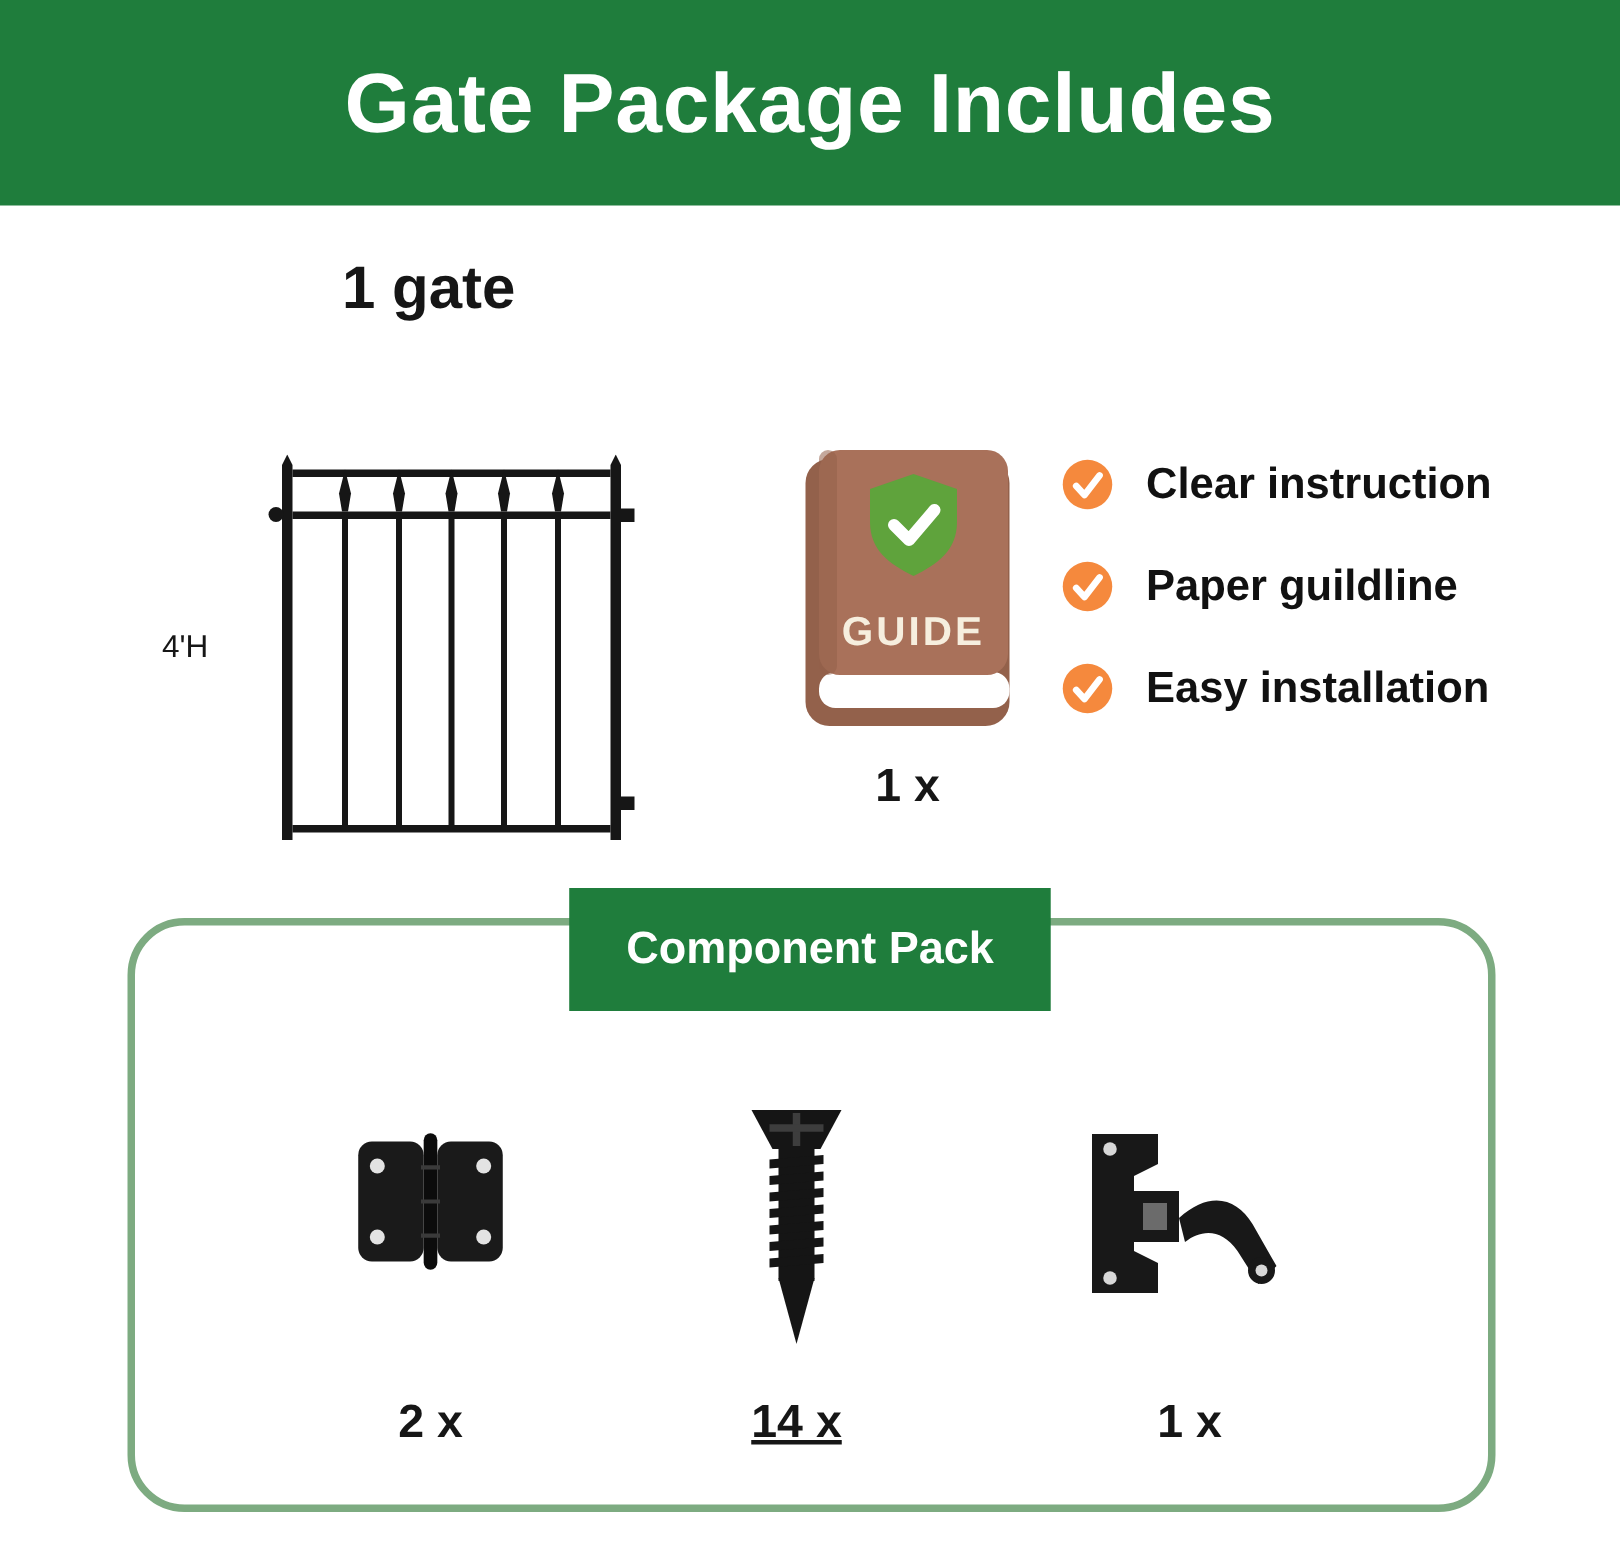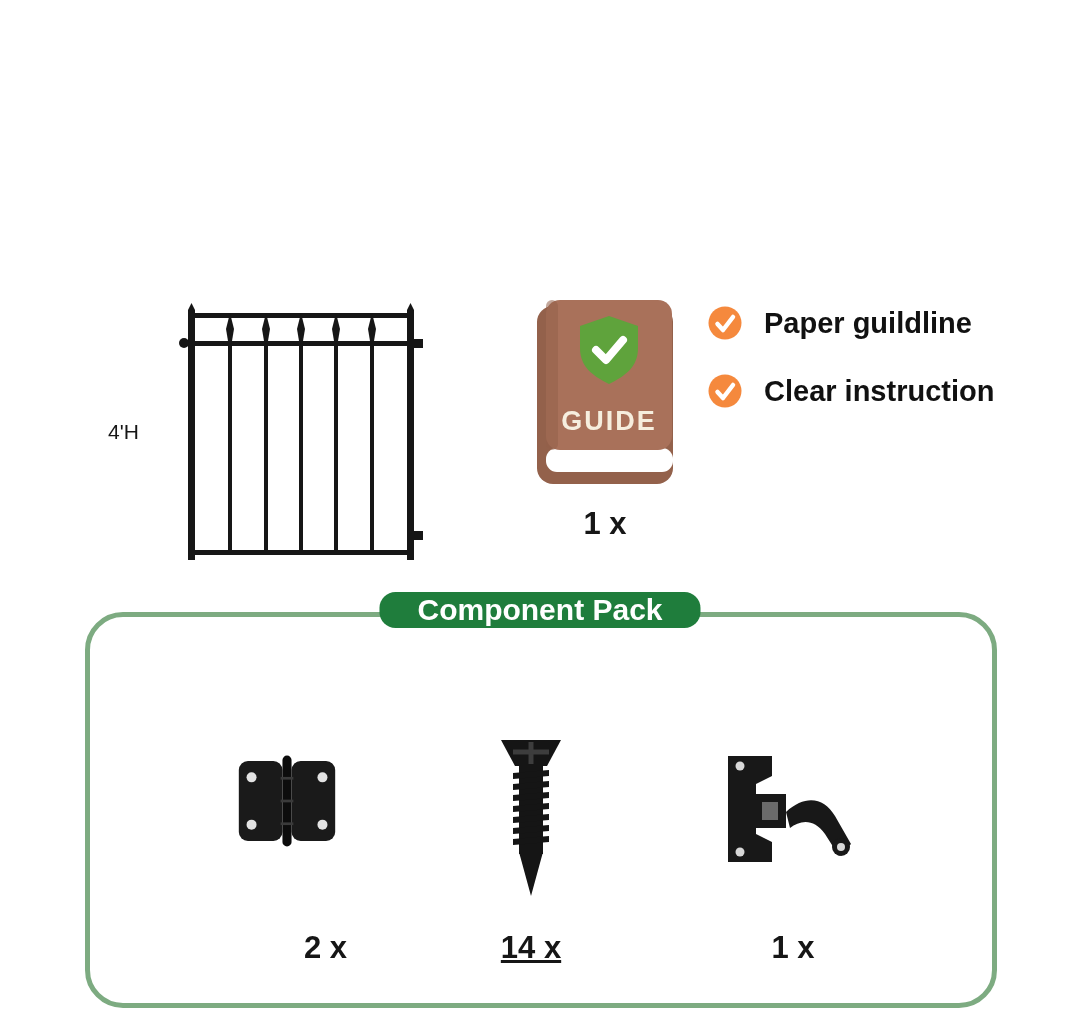--- a/index.html
+++ b/index.html
@@ -36,36 +36,40 @@
   .feature-row svg{width:34px;height:34px;flex:0 0 34px;}
   .feature-label{font-size:29px;font-weight:700;color:#111111;white-space:nowrap;}
   
   .component-box{
     position:absolute;left:85px;top:612px;width:912px;height:396px;
     border:5px solid #7dab81;border-radius:38px;box-sizing:border-box;background:#ffffff;
   }
   .component-badge{
     position:absolute;left:540px;top:592px;transform:translateX(-50%);
     background:#1f7d3c;color:#ffffff;font-size:30px;font-weight:700;
-    padding:1px 38px;border-radius:16px;white-space:nowrap;z-index:2;
+    padding:24px 38px;border-radius:0;white-space:nowrap;z-index:2;
   }
   .hinge{position:absolute;left:237px;top:755px;width:100px;height:92px;}
   .screw{position:absolute;left:499px;top:736px;width:64px;height:164px;}
   .latch{position:absolute;left:708px;top:750px;width:150px;height:140px;}
   .qty{position:absolute;top:930px;width:120px;text-align:center;font-size:31px;font-weight:700;}
-  .qty-hinge{left:227px;text-align:right;}
+  .qty-hinge{left:227px;}
   .qty-screw{left:471px;text-decoration:underline;}
   .qty-latch{left:733px;}
 </style>
 </head>
 <body>
 
 <div class="page">
 
+  <header class="banner">
+    <h1>Gate Package Includes</h1>
+  </header>
 
+  <div class="gate-label">1 gate</div>
   <div class="gate-height">4'H</div>
 
   <svg class="gate" viewBox="0 0 248 262">
     <g fill="#161616">
 
       <polygon points="10,7 17,7 13.5,0"></polygon>
       <rect x="10" y="7" width="7" height="250"></rect>
       <polygon points="229,7 236,7 232.5,0"></polygon>
       <rect x="229" y="7" width="7" height="250"></rect>
 
@@ -103,28 +107,35 @@
     <text x="75" y="132" text-anchor="middle" font-size="27" font-weight="bold" fill="#f6eede" letter-spacing="2">GUIDE</text>
   </svg>
   <div class="guide-qty">1 x</div>
 
   <div class="features">
     <div class="feature-row">
       <svg viewBox="0 0 34 34">
         <circle cx="17" cy="17" r="16.5" fill="#f5893d"></circle>
         <polyline points="9.5,18 15,24 25,11" fill="none" stroke="#ffffff" stroke-width="4.5" stroke-linecap="round" stroke-linejoin="round"></polyline>
       </svg>
+      <span class="feature-label">Clear instruction</span>
+    </div>
+    <div class="feature-row">
+      <svg viewBox="0 0 34 34">
+        <circle cx="17" cy="17" r="16.5" fill="#f5893d"></circle>
+        <polyline points="9.5,18 15,24 25,11" fill="none" stroke="#ffffff" stroke-width="4.5" stroke-linecap="round" stroke-linejoin="round"></polyline>
+      </svg>
       <span class="feature-label">Paper guildline</span>
     </div>
     <div class="feature-row">
       <svg viewBox="0 0 34 34">
         <circle cx="17" cy="17" r="16.5" fill="#f5893d"></circle>
         <polyline points="9.5,18 15,24 25,11" fill="none" stroke="#ffffff" stroke-width="4.5" stroke-linecap="round" stroke-linejoin="round"></polyline>
       </svg>
-      <span class="feature-label">Clear instruction</span>
+      <span class="feature-label">Easy installation</span>
     </div>
   </div>
 
   <div class="component-box"></div>
   <div class="component-badge">Component Pack</div>
 
   <svg class="hinge" viewBox="0 0 110 100">
     <rect x="2" y="6" width="48" height="88" rx="10" fill="#1a1a1a"></rect>
     <rect x="60" y="6" width="48" height="88" rx="10" fill="#1a1a1a"></rect>
     <rect x="50" y="0" width="10" height="100" rx="5" fill="#0c0c0c"></rect>

